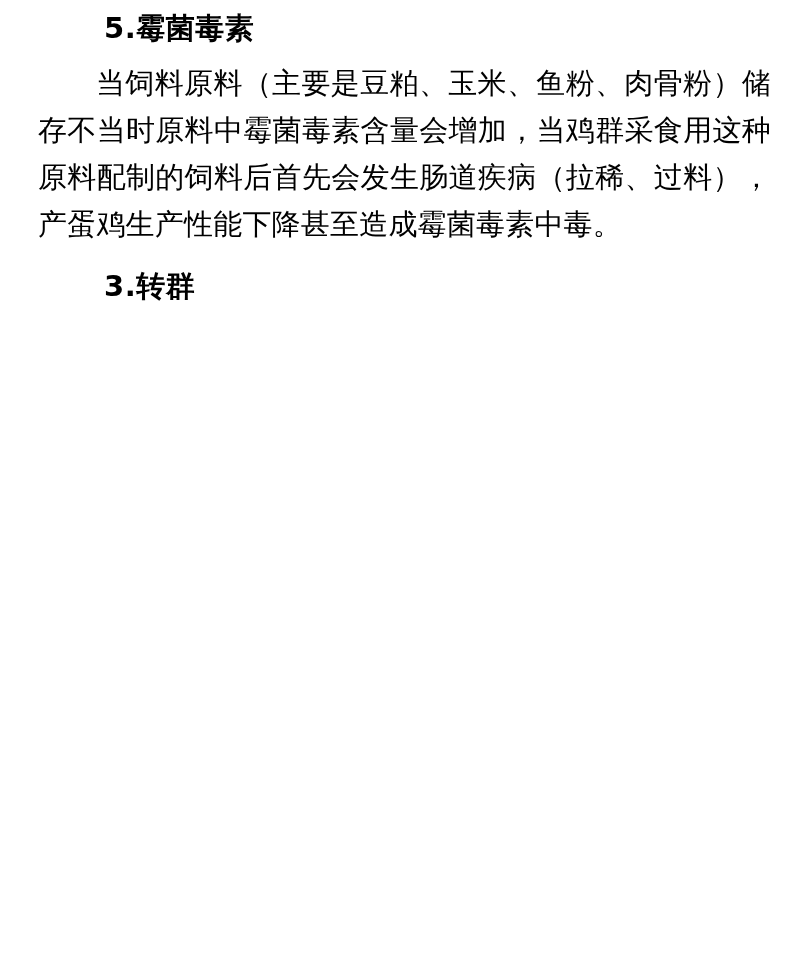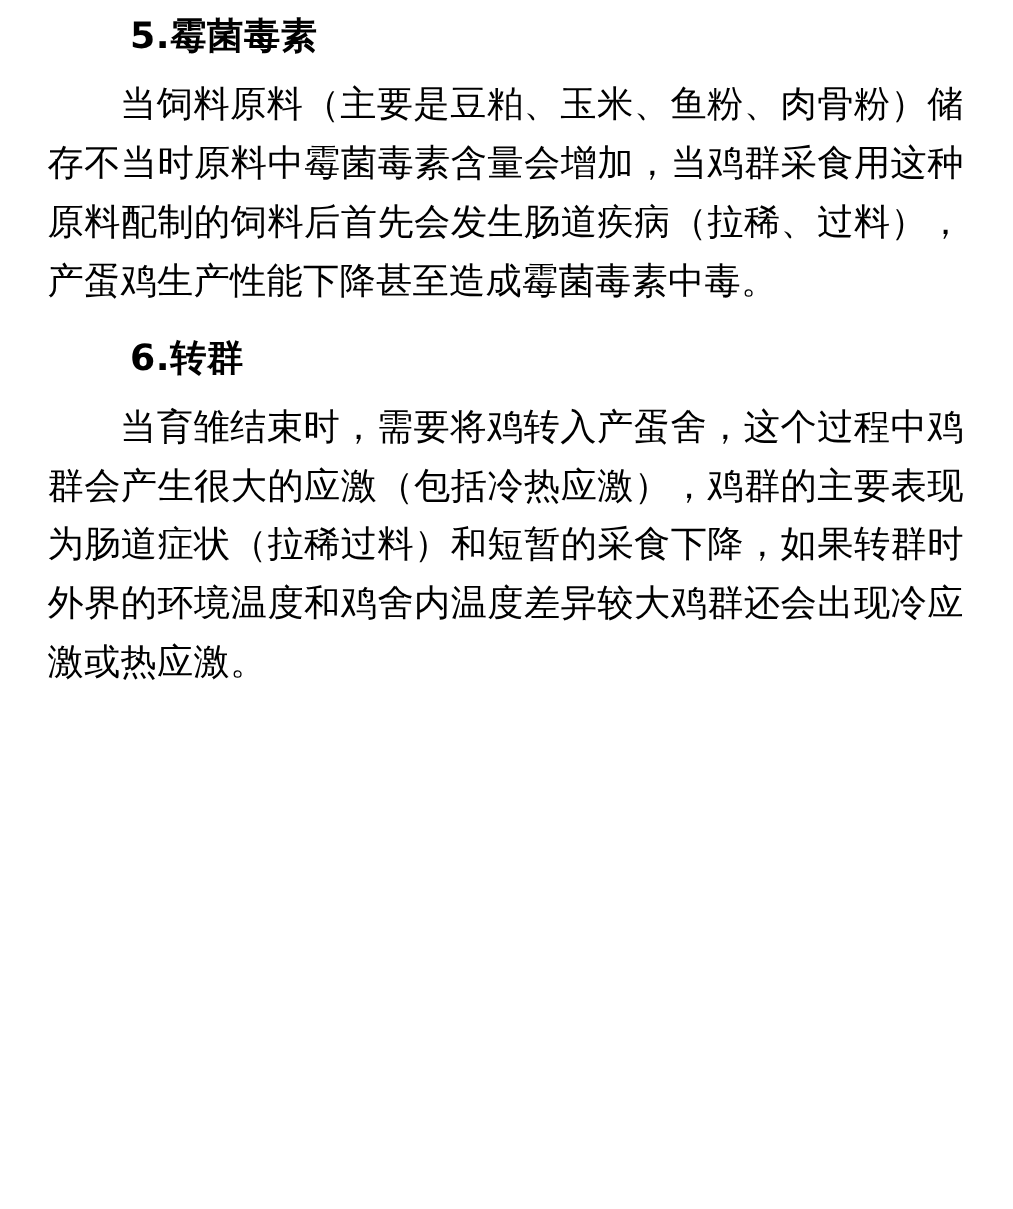--- a/index.html
+++ b/index.html
@@ -53,17 +53,16 @@
 
   <h2 class="heading">5.霉菌毒素</h2>
 
   <p class="para">当饲料原料（主要是豆粕、玉米、鱼粉、肉骨粉）储存不当时原料中霉菌毒素含量会增加，当鸡群采食用这种原料配制的饲料后首先会发生肠道疾病（拉稀、过料），产蛋鸡生产性能下降甚至造成霉菌毒素中毒。</p>
 
   <div class="spacer-sm"></div>
 
 
   <div class="spacer-md"></div>
 
-  <h2 class="heading">6.转群</h2>
+  <h2 class="heading">3.转群</h2>
 
-  <p class="para last-block">当育雏结束时，需要将鸡转入产蛋舍，这个过程中鸡群会产生很大的应激（包括冷热应激），鸡群的主要表现为肠道症状（拉稀过料）和短暂的采食下降，如果转群时外界的环境温度和鸡舍内温度差异较大鸡群还会出现冷应激或热应激。</p>
 
 </div>
 
 </body></html>

